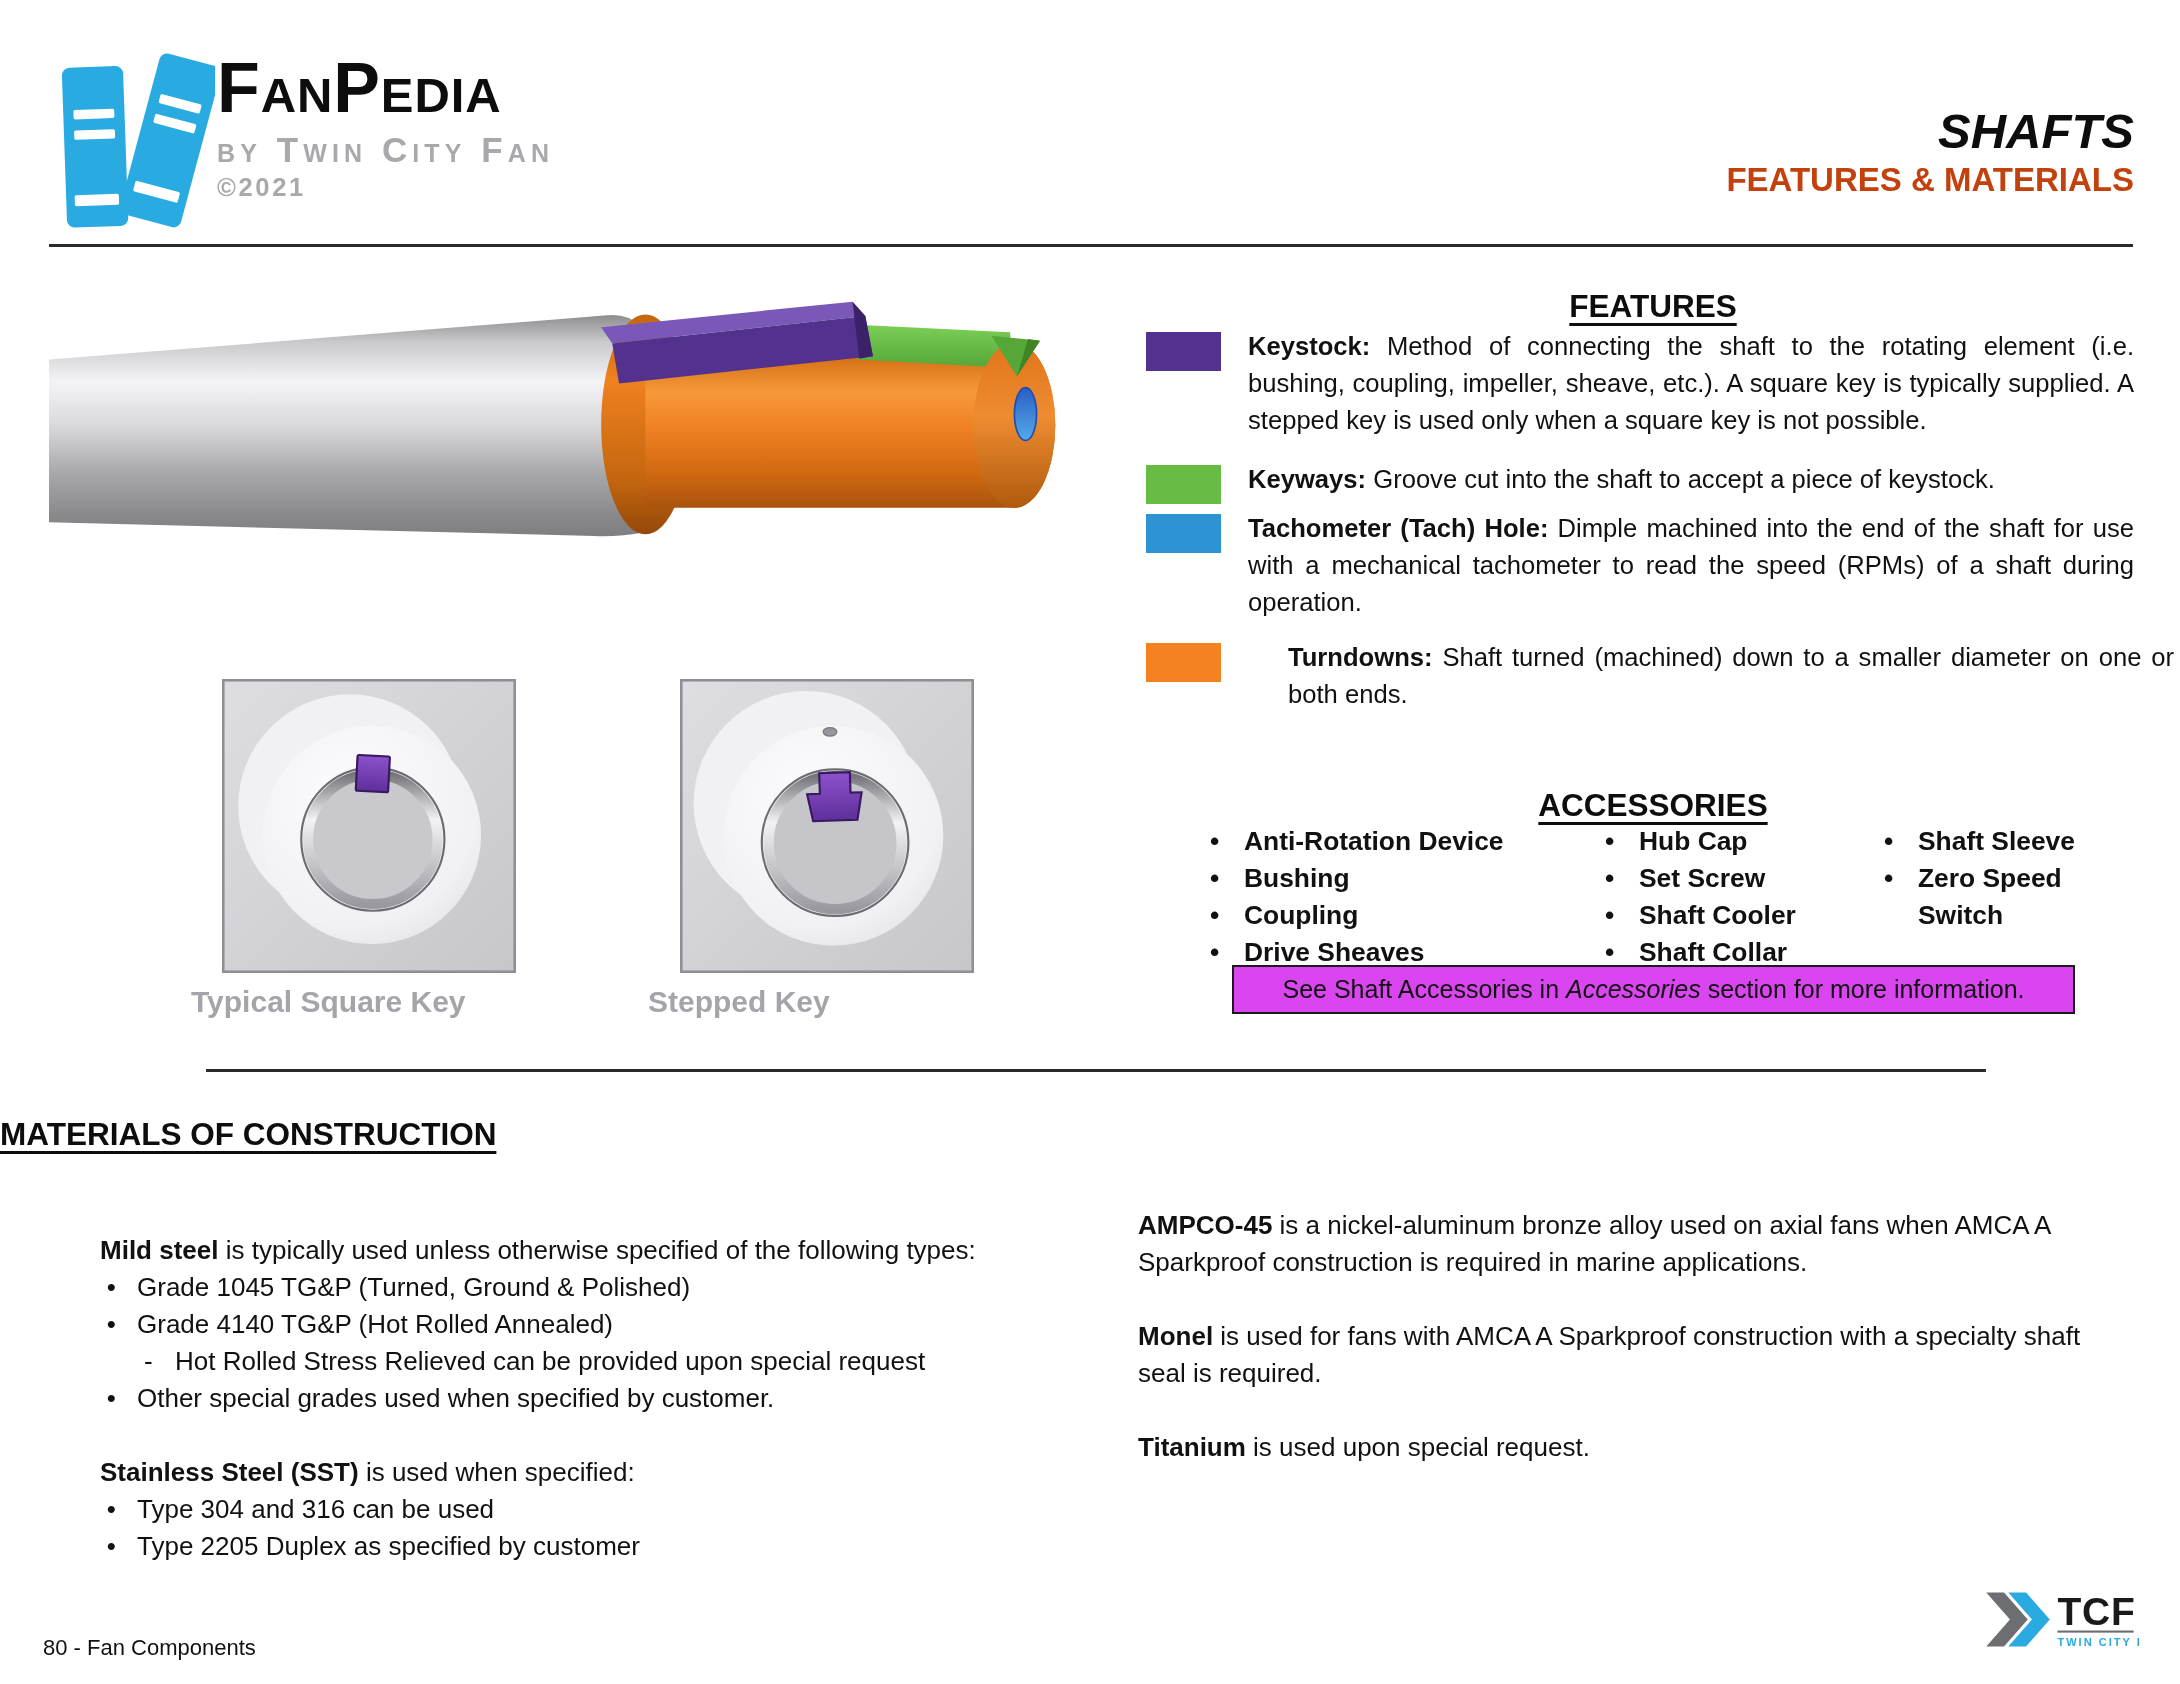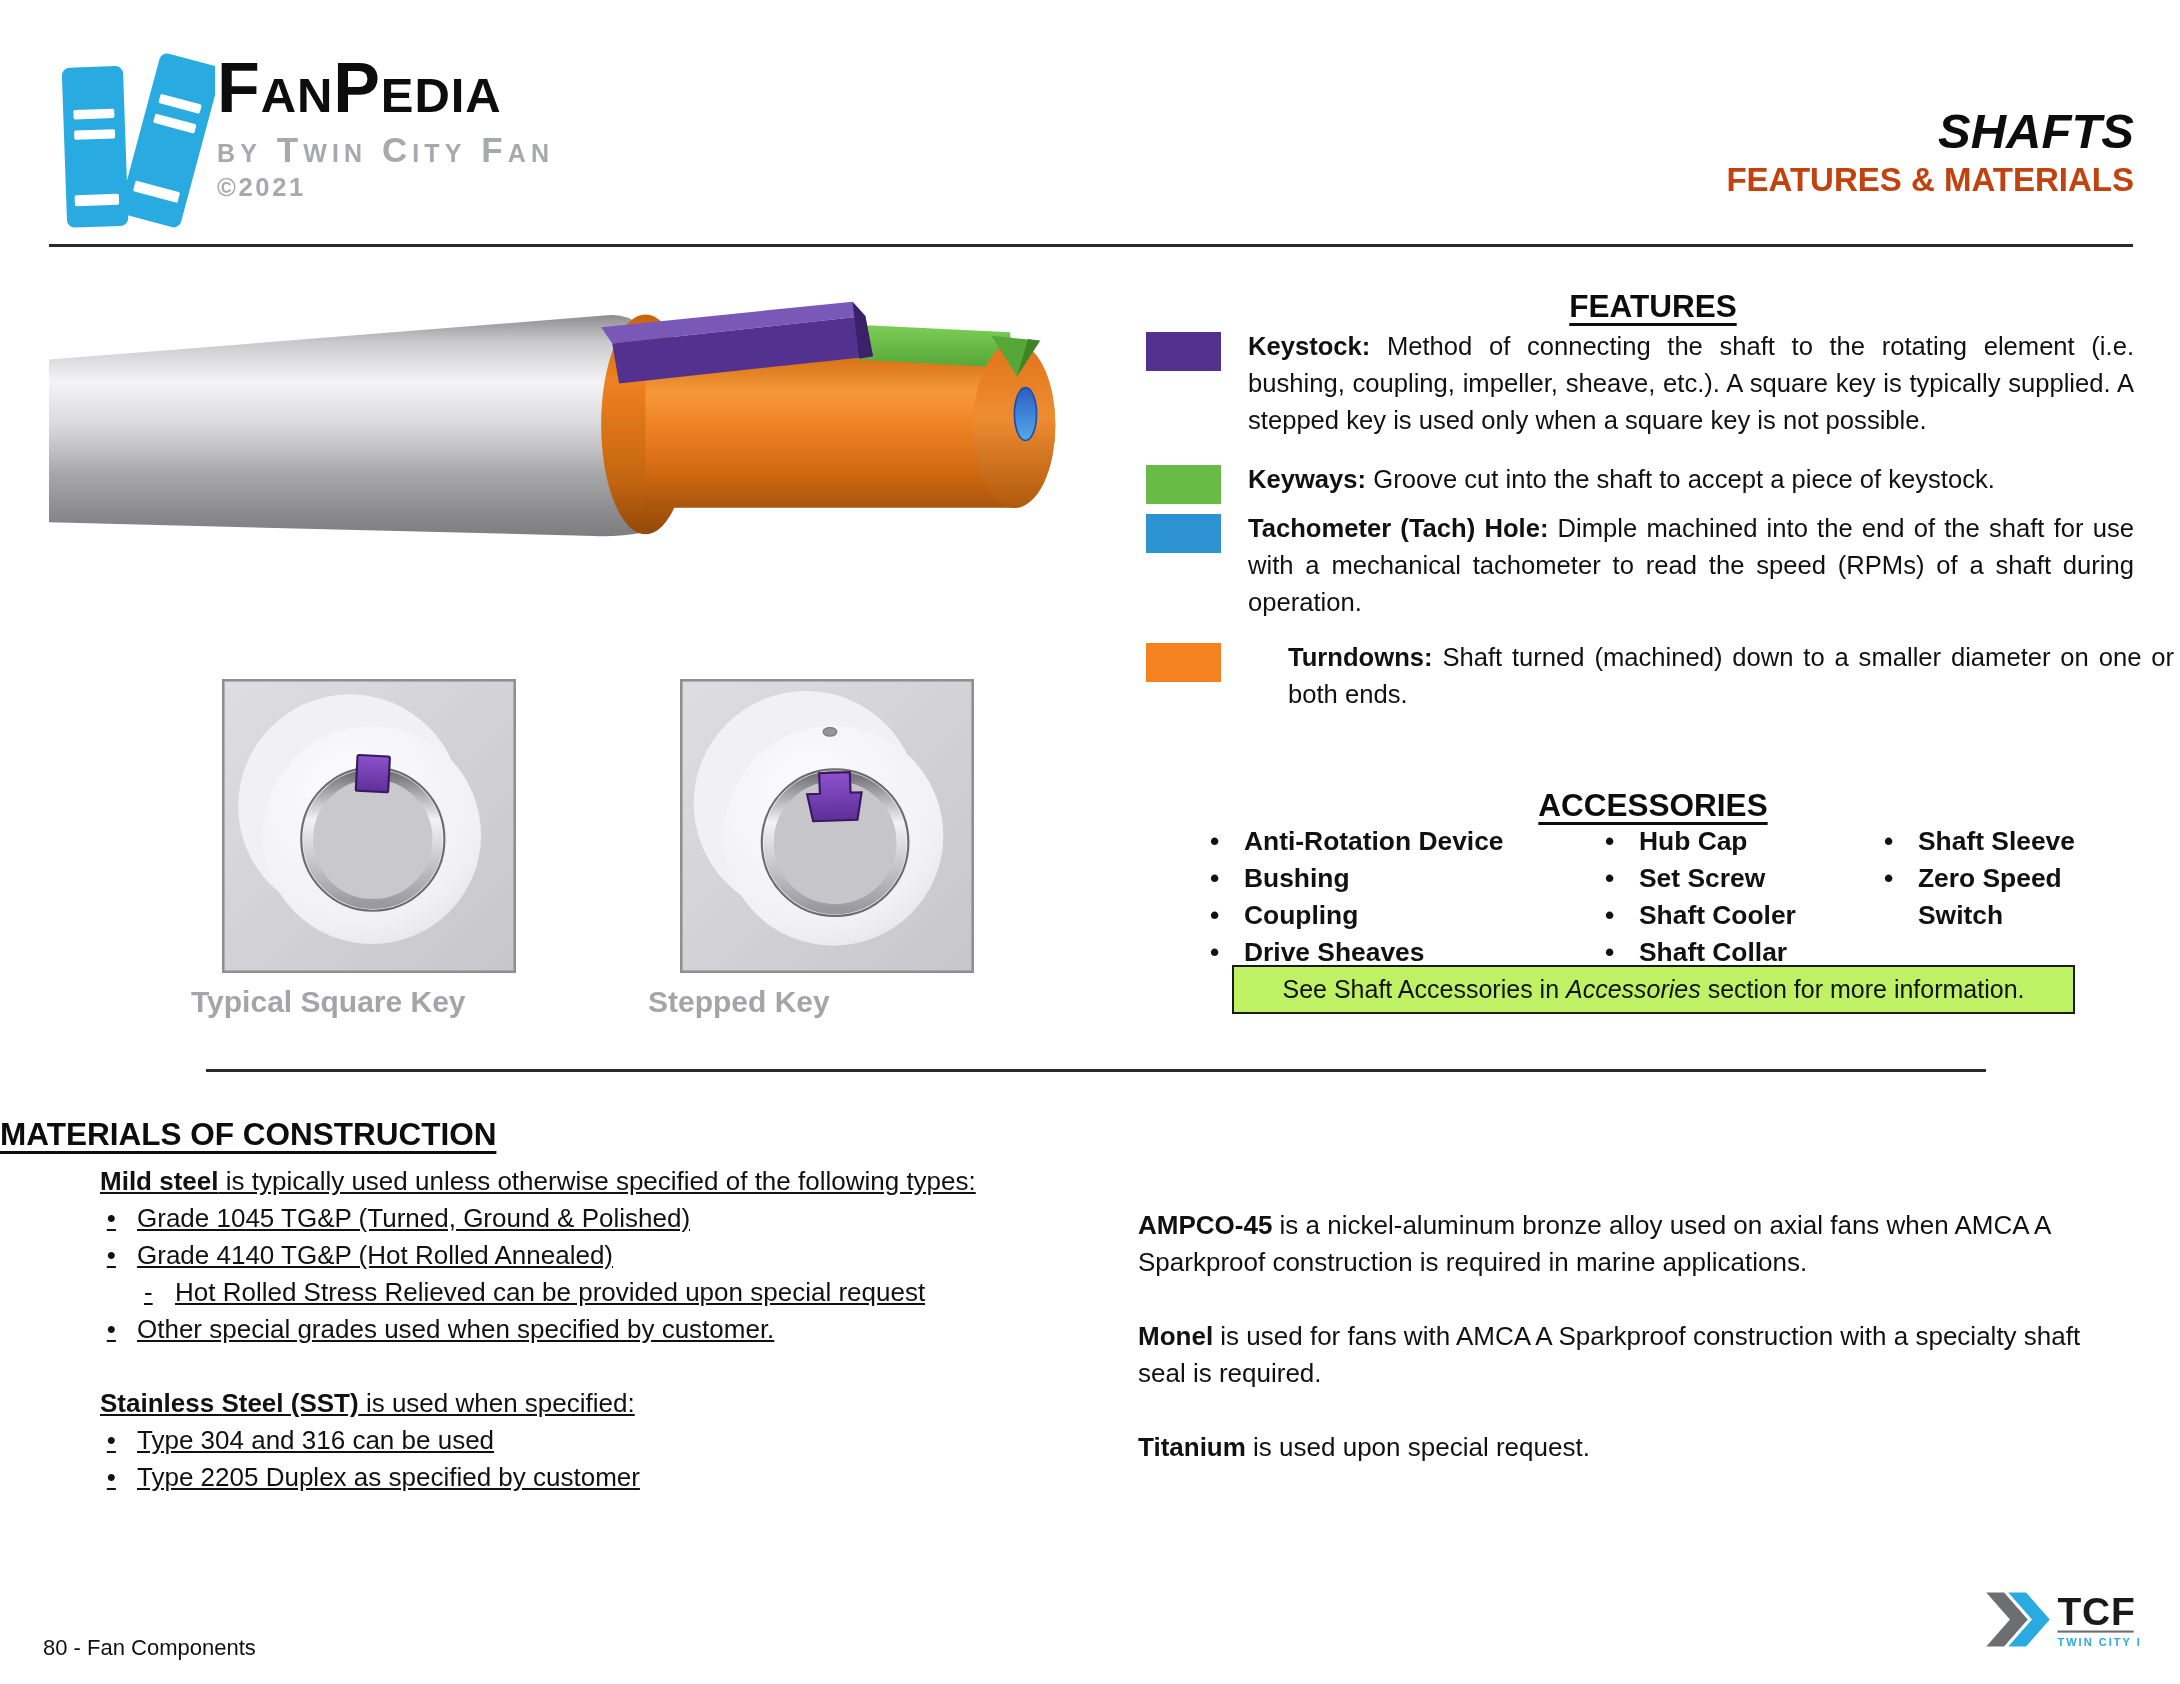--- a/index.html
+++ b/index.html
@@ -48,28 +48,28 @@
 
   
   .accessories-heading { left:1175px; top:787px; width:956px; text-align:center; }
   .acc-col { top:823px; }
   .acc-col-1 { left:1210px; width:383px; }
   .acc-col-2 { left:1605px; width:281px; }
   .acc-col-3 { left:1884px; width:239px; }
   .acc-item { display:flex; font-size:26.4px; font-weight:bold; line-height:37px; color:#111; }
   .acc-item .bullet { flex:0 0 34px; }
 
-  .note-box { left:1232px; top:965px; width:843px; height:49px; background:#bef264; border:2.6px solid #1a1a1a; text-align:center; font-size:25px; line-height:44px; color:#111; }
+  .note-box { left:1232px; top:965px; width:843px; height:49px; background:#d946ef; border:2.6px solid #1a1a1a; text-align:center; font-size:25px; line-height:44px; color:#111; }
   .note-box .it { font-style:italic; }
 
   
   .section-divider { left:206px; top:1069px; width:1780px; height:2.6px; background:#2b2b2b; }
   .materials-heading { left:0; top:1116px; width:2181px; text-align:left; }
   .mat-col { font-size:26px; line-height:37px; color:#111; }
-  .mat-left { left:100px; top:1163px; width:963px;text-decoration:underline; }
+  .mat-left { left:100px; top:1232px; width:963px; }
   .mat-right { left:1138px; top:1207px; width:992px; }
   .mat-lead { font-weight:bold; }
   .mat-li { display:flex; }
   .mat-li .bullet { flex:0 0 37px; padding-left:6.8px; }
   .mat-sub { display:flex; padding-left:44px; }
   .mat-sub .dash { flex:0 0 31px; }
   .mat-gap { height:37px; }
   .mat-right p { margin-bottom:37px; }
 
   

